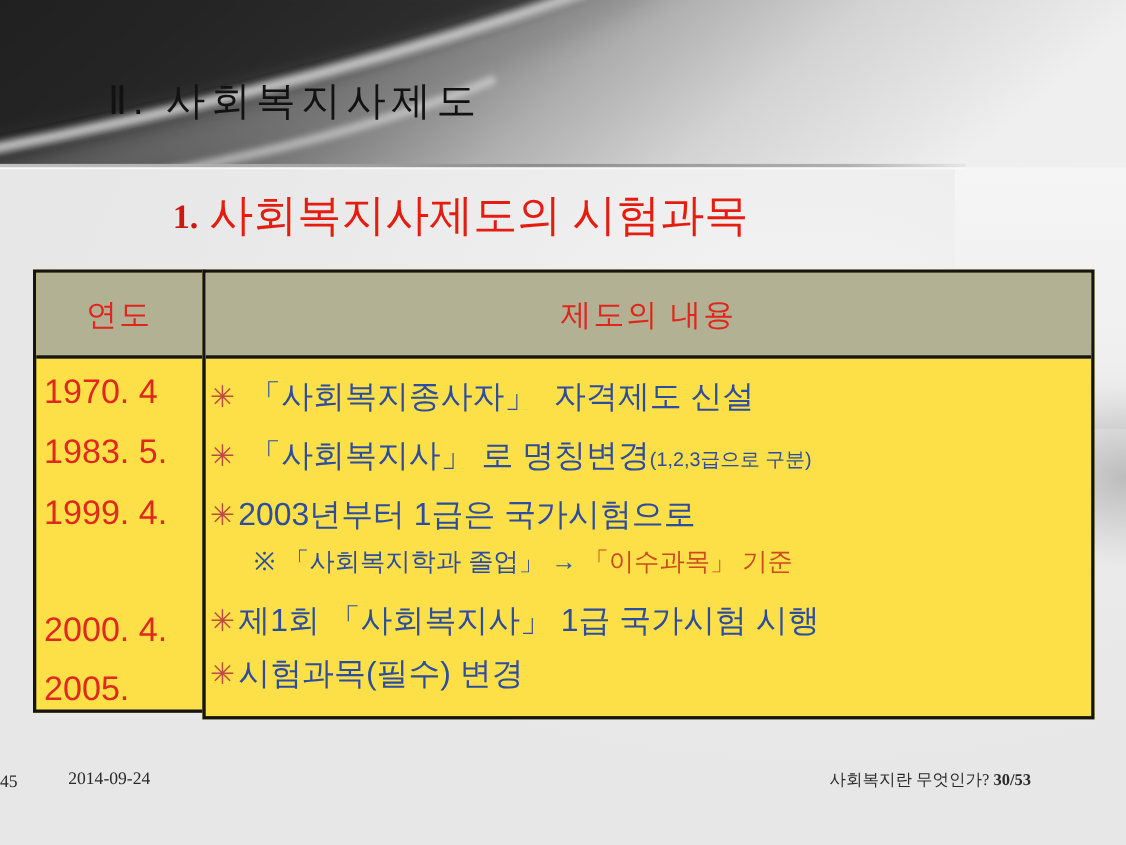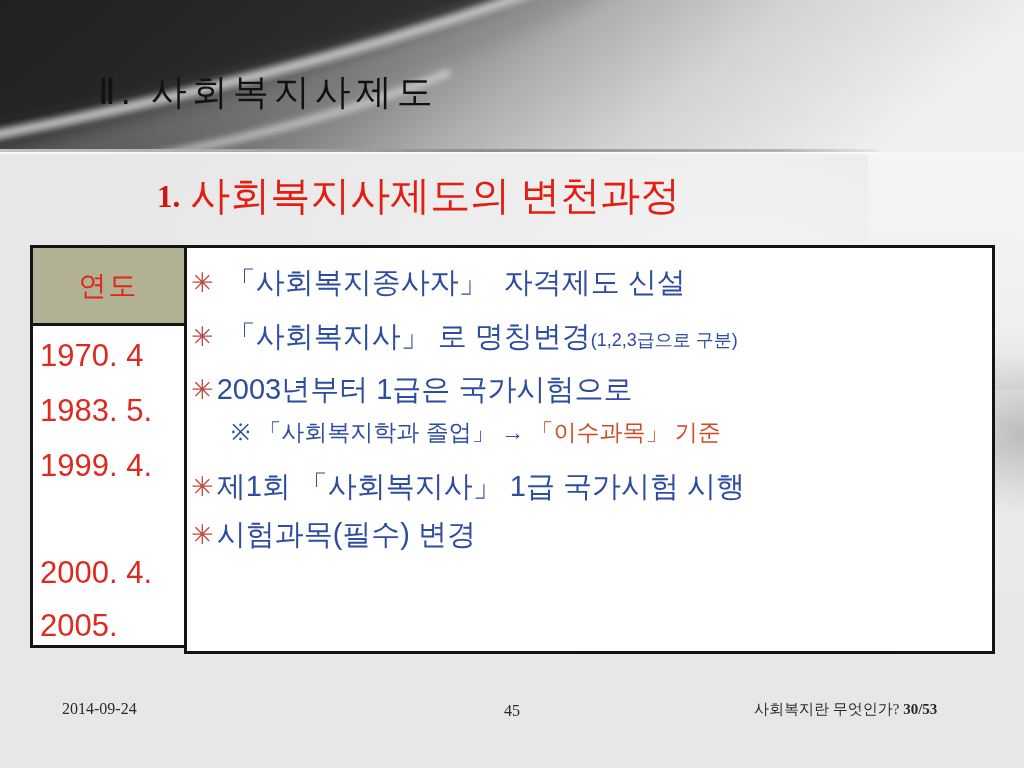--- a/index.html
+++ b/index.html
@@ -36,40 +36,40 @@
   
   .subtitle{position:absolute;left:157px;top:168px;white-space:pre;}
   .subtitle .num{
     font-family:"Liberation Serif", serif;font-weight:bold;font-size:31px;color:#cf1712;
     margin-right:10px;vertical-align:2px;
   }
   .subtitle .txt{
     font-family:"Liberation Serif", serif;font-size:40px;color:#e51d10;
   }
   
-  .tbox{position:absolute;border:3px solid #141414;box-sizing:border-box;background:#ffffff;}
+  .tbox{position:absolute;border:3px solid #141414;box-sizing:border-box;background:#fde047;}
   .tbox-year{left:30px;top:245px;width:157px;height:403px;}
   .tbox-content{left:184px;top:245px;width:811px;height:409px;}
   .cell-header{
     height:78px;box-sizing:border-box;border-bottom:3px solid #141414;
     background:#b2b194;display:flex;align-items:center;justify-content:center;
     color:#e0251c;font-size:28px;letter-spacing:2px;
   }
   .cell-body{position:relative;width:100%;height:calc(100% - 78px);}
   .year-line{position:absolute;left:7px;color:#e0281e;font-size:31px;white-space:pre;}
   .c-line{position:absolute;left:4px;color:#2d4da0;font-size:29px;white-space:pre;}
   .bullet{color:#be4b42;font-size:27px;margin-right:3px;}
   .bullet.gap{margin-right:13px;}
   .c-small{font-size:18px;}
   .c-note{left:44px;font-size:23px;}
   .note-marker{color:#2d4da0;margin-right:8px;font-size:23px;}
   .note-high{color:#cd4a23;}
   
   .footer-date{position:absolute;left:62px;top:700px;font-family:"Liberation Serif", serif;font-size:16px;color:#2a2a2a;}
-  .footer-num{position:absolute;left:0;top:702px;width:1024px;text-align:center;font-family:"Liberation Serif", serif;font-size:16px;color:#2a2a2a;}
+  .footer-num{position:absolute;left:0;top:702px;width:1024px;text-align:left;font-family:"Liberation Serif", serif;font-size:16px;color:#2a2a2a;}
   .footer-right{position:absolute;left:754px;top:700px;width:190px;font-family:"Liberation Serif", serif;font-size:15px;color:#2a2a2a;white-space:pre;}
   .footer-right .pg{font-weight:bold;font-size:15px;margin-top:13px;}
 </style>
 </head>
 <body>
 
 <div class="bg-base"></div>
 <div class="bg-topright"></div>
 <div class="bg-right-shadow"></div>
 
@@ -94,34 +94,35 @@
     <rect x="0" y="0" width="1024" height="152" fill="url(#bandg)"></rect>
     <path d="M -20 -20 L 560 -20 C 430 30 240 85 -20 135 Z" fill="#232323" opacity="0.85" filter="url(#soft2)"></path>
     <path d="M -20 138 C 240 88 430 30 570 -20" stroke="#d6d6d6" stroke-width="10" fill="none" opacity="0.85" filter="url(#soft)"></path>
     <path d="M -20 168 C 240 118 460 58 620 -30" stroke="#7d7d7d" stroke-width="26" fill="none" opacity="0.38" filter="url(#soft2)"></path>
     <path d="M -20 184 C 150 162 320 126 450 72" stroke="#e4e4e4" stroke-width="8" fill="none" opacity="0.6" filter="url(#soft)"></path>
   </svg>
   <h1 class="slide-title">Ⅱ. 사회복지사제도</h1>
 </div>
 <div class="header-separator"></div>
 
-<div class="subtitle"><span class="num">1.</span><span class="txt">사회복지사제도의 변천과정</span></div>
+<div class="subtitle"><span class="num">1.</span><span class="txt">사회복지사제도의 시험과목</span></div>
 
 <div class="tbox tbox-year">
   <div class="cell-header">연도</div>
   <div class="cell-body">
     <div class="year-line" style="top:12px">1970. 4</div>
     <div class="year-line" style="top:67px">1983. 5.</div>
     <div class="year-line" style="top:122px">1999. 4.</div>
     <div class="year-line" style="top:229px">2000. 4.</div>
     <div class="year-line" style="top:282px">2005.</div>
   </div>
 </div>
 
 <div class="tbox tbox-content">
+  <div class="cell-header">제도의 내용</div>
   <div class="cell-body">
     <div class="c-line" style="top:15px"><span class="bullet gap">✳</span><span>「사회복지종사자」  자격제도 신설</span></div>
     <div class="c-line" style="top:69px"><span class="bullet gap">✳</span><span>「사회복지사」 로 명칭변경</span><span class="c-small">(1,2,3급으로 구분)</span></div>
     <div class="c-line" style="top:122px"><span class="bullet">✳</span><span>2003년부터 1급은 국가시험으로</span></div>
     <div class="c-line c-note" style="top:167px"><span class="note-marker">※</span><span>「사회복지학과 졸업」 → </span><span class="note-high">「이수과목」 기준</span></div>
     <div class="c-line" style="top:219px"><span class="bullet">✳</span><span>제1회 「사회복지사」 1급 국가시험 시행</span></div>
     <div class="c-line" style="top:267px"><span class="bullet">✳</span><span>시험과목(필수) 변경</span></div>
   </div>
 </div>
 

